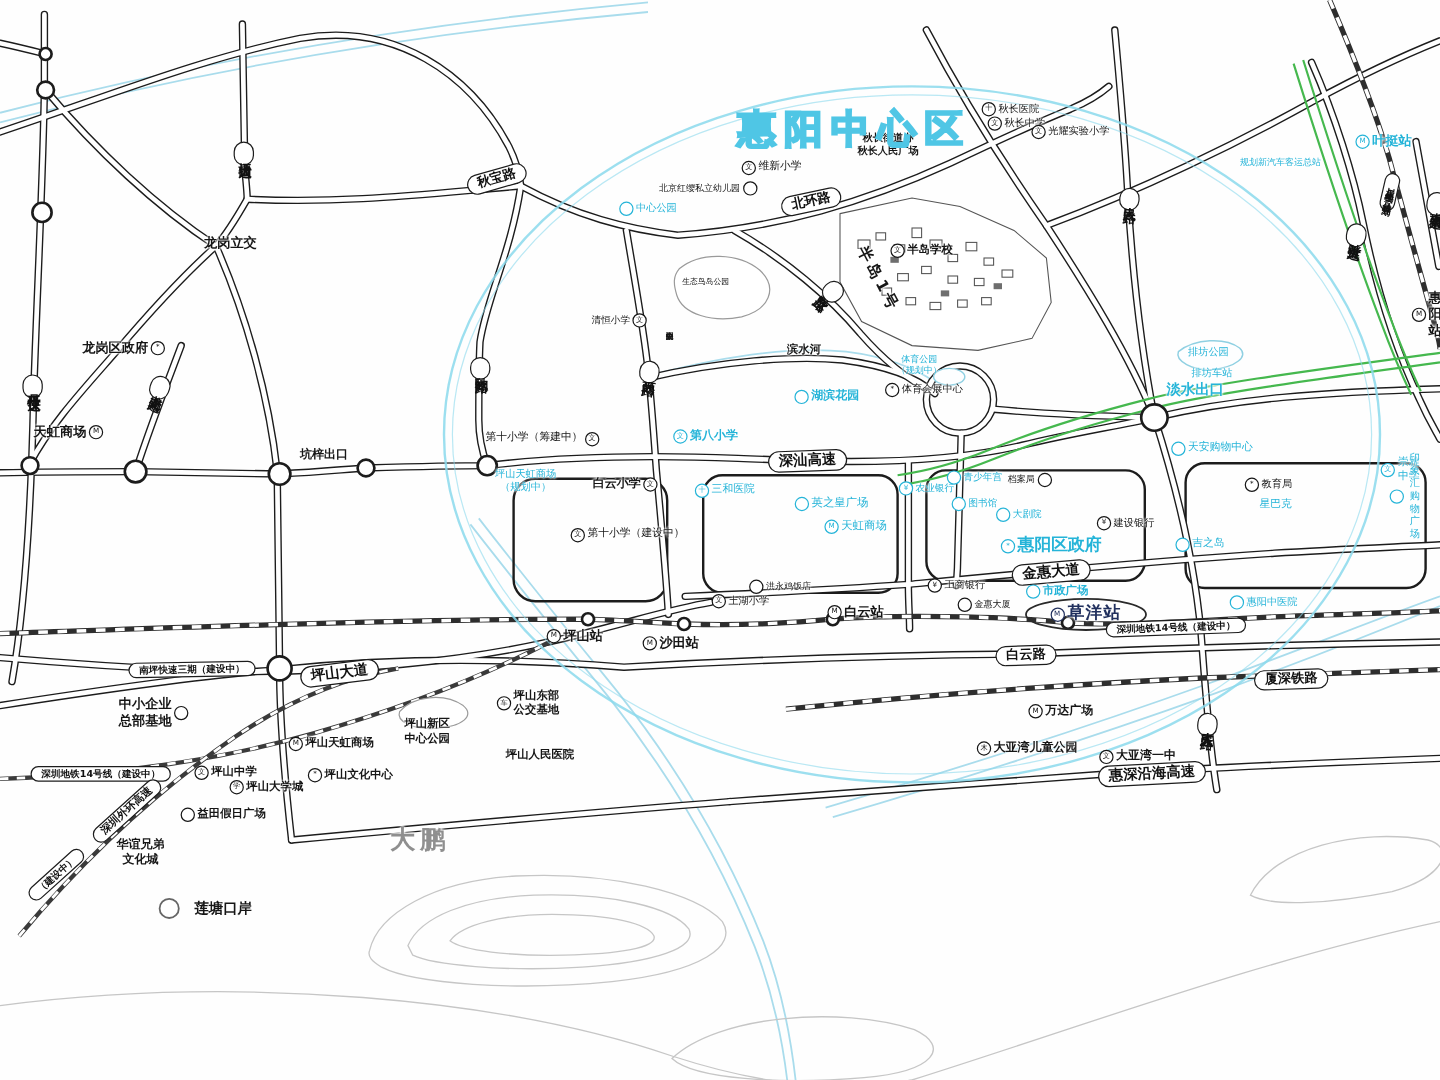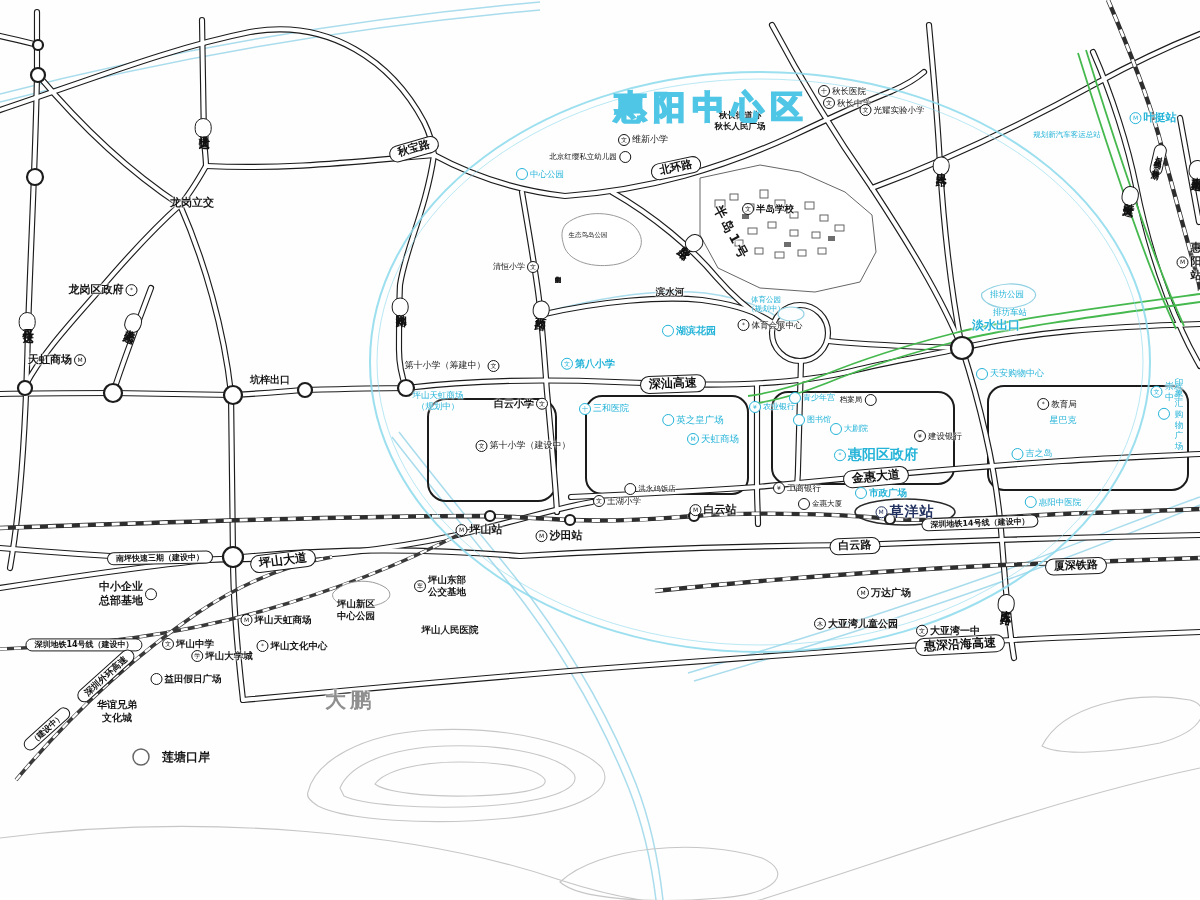--- a/index.html
+++ b/index.html
@@ -515,21 +515,21 @@
         <span class="tx">星巴克</span>
       </div>
       <div class="label cyan" style="left: 1167px; top: 392px; font-size: 9px; transform: translate(-50%, -50%);">
         <span class="ic">文</span>
         <span class="tx">崇雅中学</span>
       </div>
       <div class="label cyan" style="left: 1172px; top: 414px; font-size: 8.5px; transform: translate(-50%, -50%);">
         <span class="ic"></span>
         <span class="tx">印象汇购物广场</span>
       </div>
-      <div class="label cyan" style="left: 1032px; top: 454px; font-size: 9px; transform: translate(-50%, -50%); justify-content: space-between;">
+      <div class="label cyan" style="left: 1000px; top: 454px; font-size: 9px; transform: translate(-50%, -50%); justify-content: space-between;">
         <span class="ic"></span>
         <span class="tx">吉之岛</span>
       </div>
       <div class="label cyan" style="left: 1053px; top: 502px; font-size: 8.5px; transform: translate(-50%, -50%);">
         <span class="ic"></span>
         <span class="tx">惠阳中医院</span>
       </div>
       <div class="label" style="left: 797px; top: 488px; font-size: 8.5px; transform: translate(-50%, -50%);">
         <span class="ic">¥</span>
         <span class="tx">工商银行</span>

